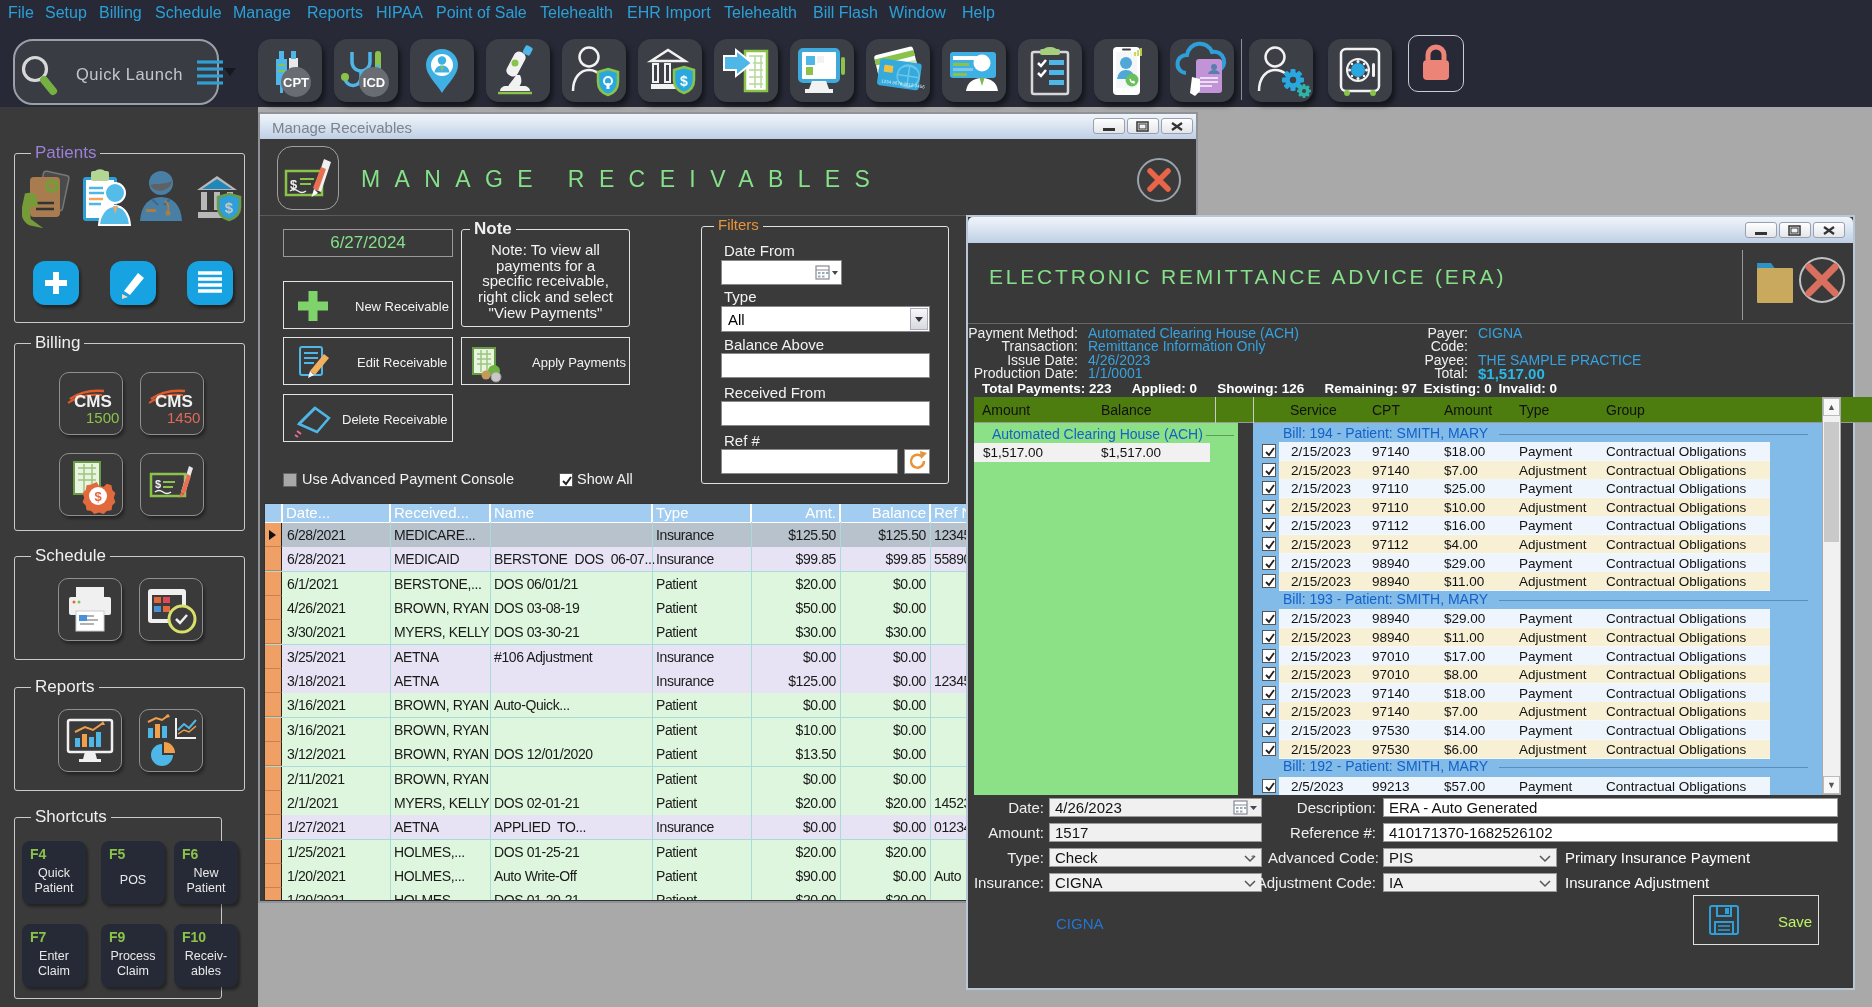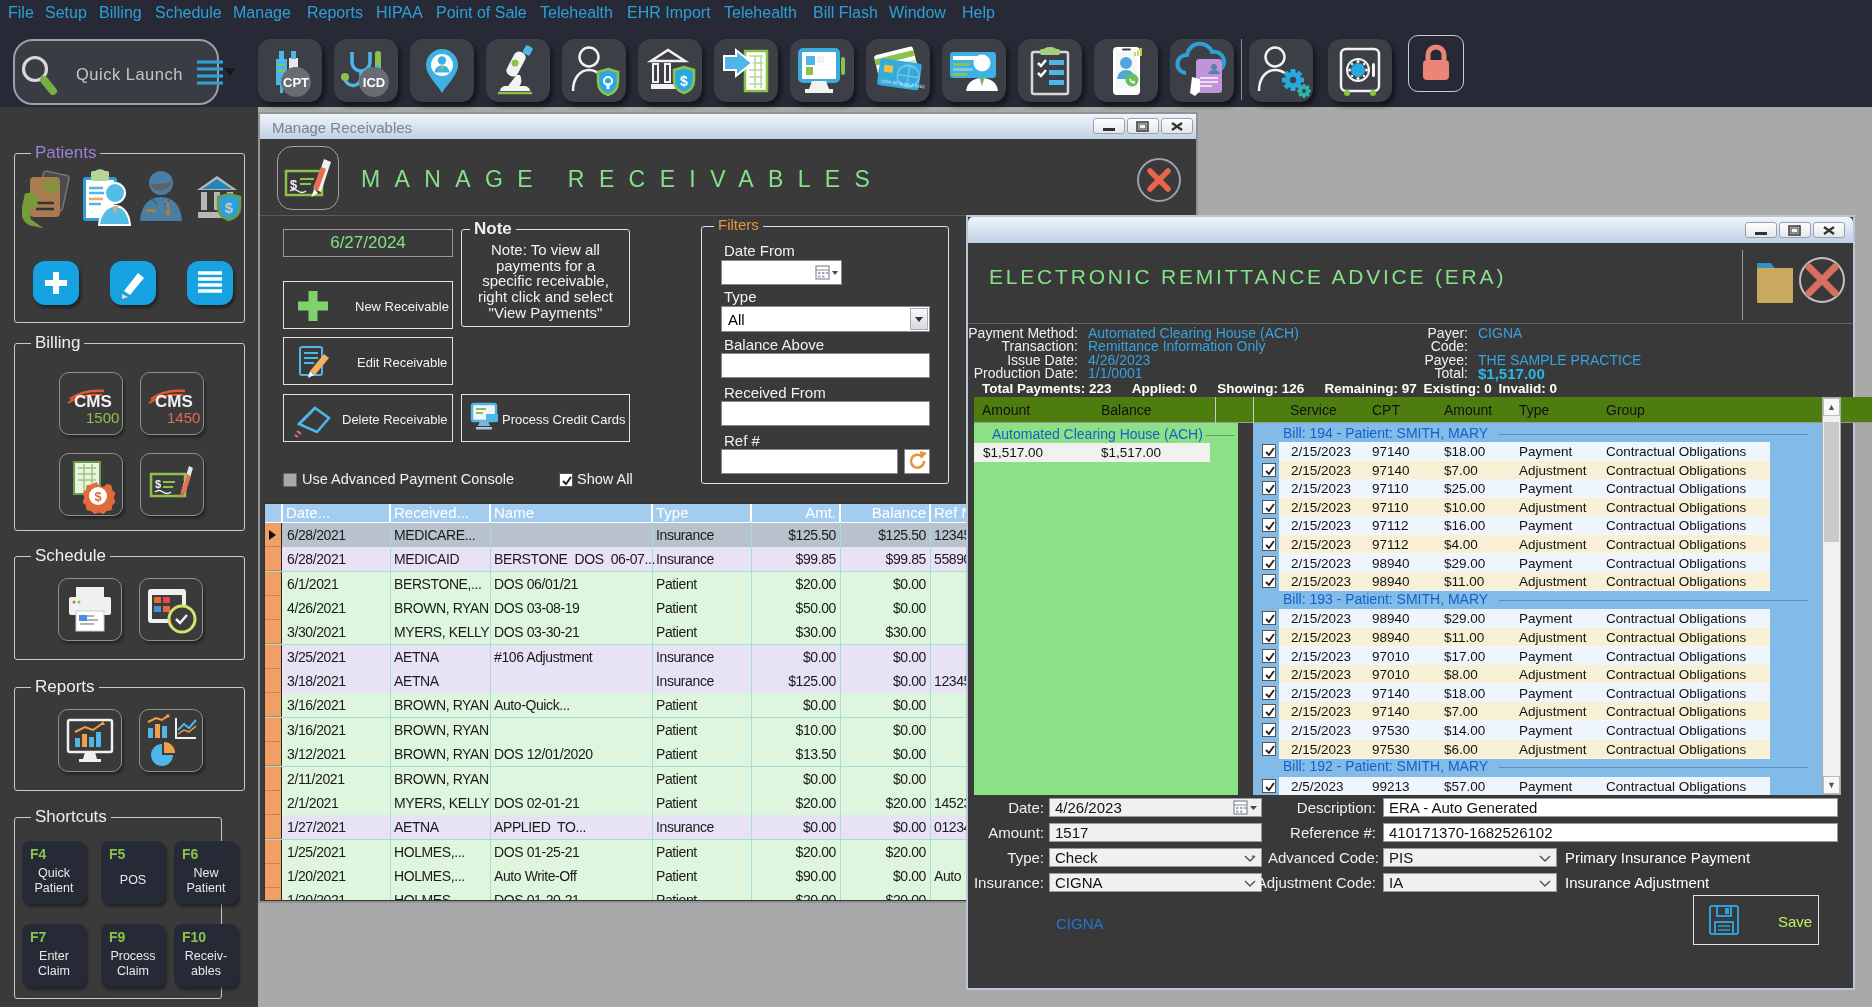--- a/index.html
+++ b/index.html
@@ -505,29 +505,29 @@
     <path d="M8 26 L24 10 L38 20 L26 34 z" fill="#3a3a3a" stroke="#4fb6e8" stroke-width="2.5"></path>
     <path d="M8 26 l16 -16" stroke="#4fb6e8" stroke-width="2.5"></path>
     <path d="M6 33 l4 3 M4 37 l3 2" stroke="#e87090" stroke-width="2"></path>
   </svg>
       <div class="t" style="left:58px;top:17px">Delete Receivable</div>
     </div>
   <div class="gbox" style="left:201px; top:115px; width:169px; height:98px; border-color:#e0e0e0;">
     <div class="glabel" style="font-weight:bold; font-size:17px; left:8px;">Note</div>
     <div style="position:absolute; left:2px; top:12px; width:163px; text-align:center; color:#f2f2f2; font-size:15px; line-height:15.7px;">Note: To view all<br>payments for a<br>specific receivable,<br>right click and select<br>"View Payments"</div>
   </div>
-  <div class="mrbtn" style="left:201px; top:280px; width:169px;">
-      <svg width="30" height="38" style="position:absolute;left:8px;top:6px">
-    <rect x="2" y="3" width="24" height="17" rx="2" fill="#eef6fc" stroke="#4fb6e8" stroke-width="2.5"></rect>
-    <path d="M6 8 h10 M6 12 h7" stroke="#8bc34a" stroke-width="2"></path>
-    <rect x="16" y="13" width="12" height="8" rx="1" fill="#4fb6e8"></rect>
-    <path d="M10 20 h8 l2 5 h-12 z" fill="#7ab8d8"></path>
-        <rect x="6" y="26" width="16" height="2.5" fill="#a8c8dc"></rect>
+  <div class="mrbtn" style="left:201px; top:223px; width:169px;">
+      <svg width="40" height="40" style="position:absolute;left:5px;top:6px">
+    <rect x="6" y="4" width="22" height="26" fill="#e8f4e0" stroke="#6a9c46" stroke-width="2"></rect>
+    <path d="M10 10 h14 M10 15 h14 M10 20 h14 M14 6 v22 M20 6 v22" stroke="#9cc47e" stroke-width="1.5"></path>
+    <circle cx="27" cy="27" r="6" fill="#6db33f"></circle>
+        <circle cx="19" cy="31" r="4.5" fill="#c49a5a"></circle>
+        <circle cx="29" cy="33" r="5" fill="#c8c8c8" stroke="#999"></circle>
   </svg>
-      <div class="t" style="left:40px;top:17px">Process Credit Cards</div>
+      <div class="t" style="left:70px;top:17px">Apply Payments</div>
     </div>
   <div class="gbox" style="left:441px; top:112px; width:248px; height:258px; border-color:#e0e0e0;">
     <div class="glabel" style="color:#e8943a; font-size:15px; left:12px;">Filters</div>
     <div class="flabel" style="left:22px; top:15px;">Date From</div>
     <div class="field" style="left:19px; top:33px; width:121px; height:25px;">
       <svg width="24" height="18" style="position:absolute;right:2px;top:3px">
           <rect x="1" y="2" width="13" height="13" fill="#fff" stroke="#889" stroke-width="1.2"></rect>
           <path d="M1 6 h13" stroke="#889"></path>
           <g fill="#9ab">
             <rect x="3" y="8" width="2.5" height="2"></rect>

